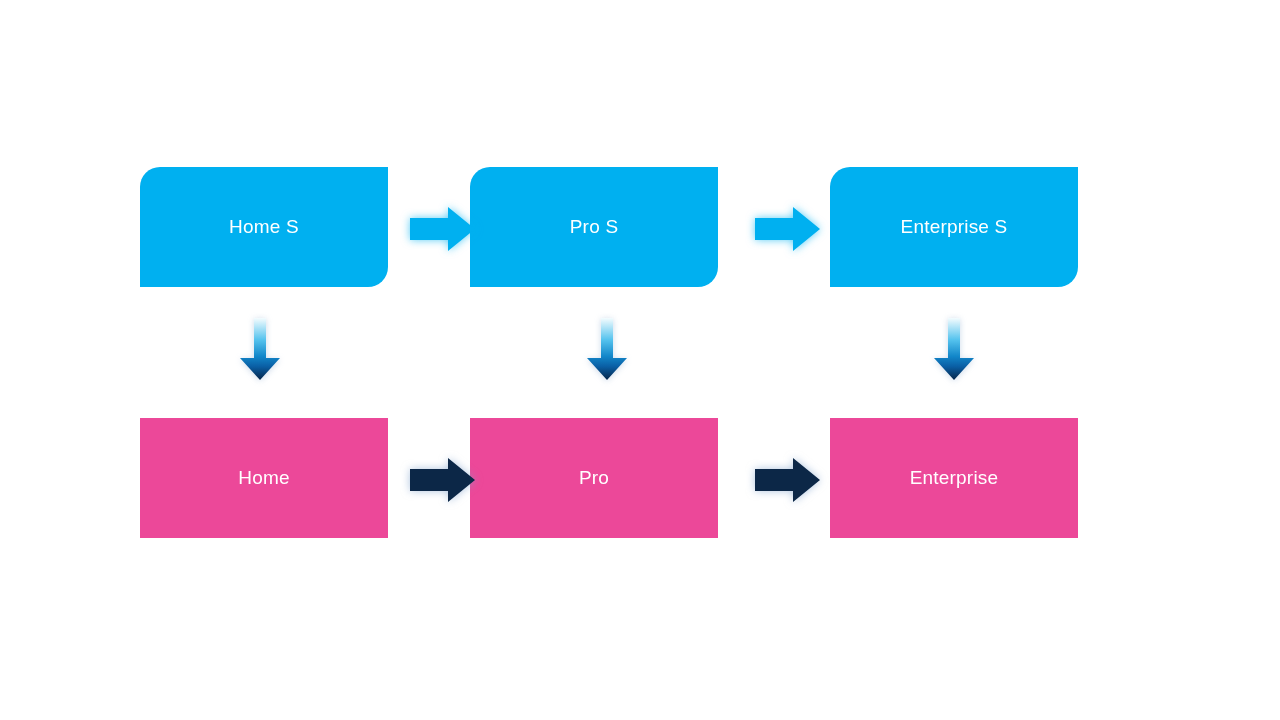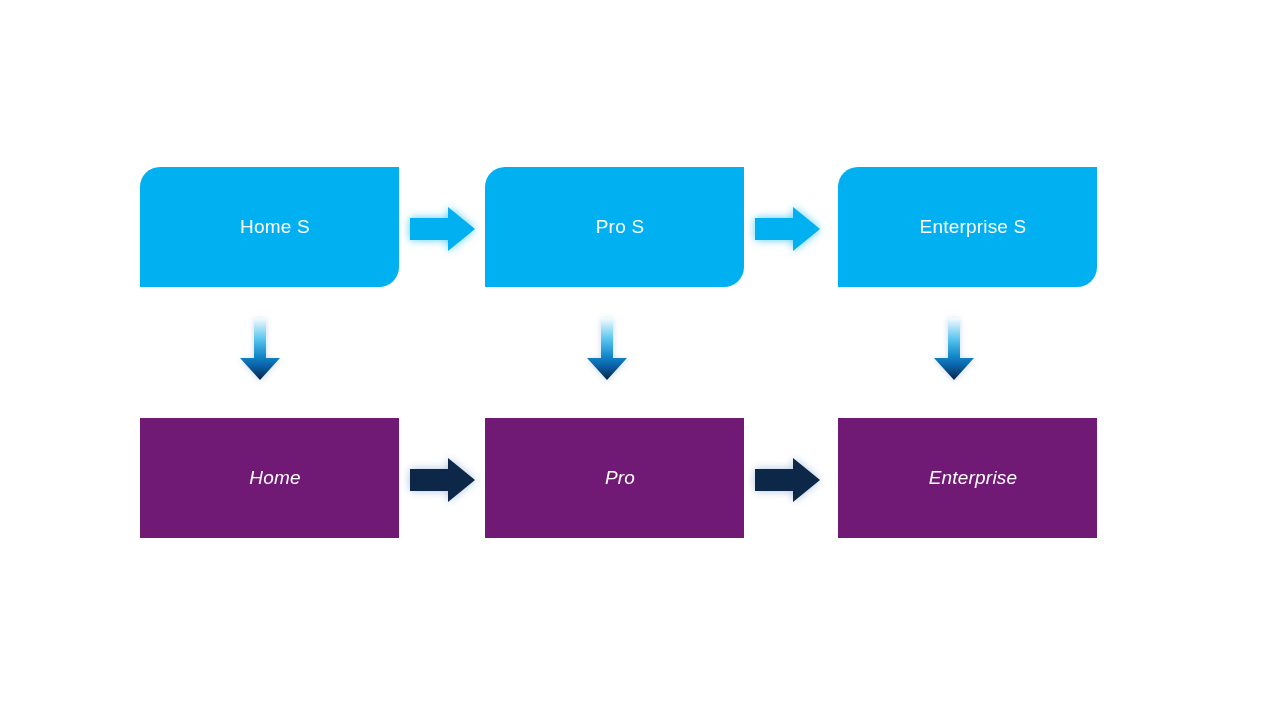--- a/index.html
+++ b/index.html
@@ -10,35 +10,33 @@
     overflow:hidden;
     font-family:"Liberation Sans", sans-serif;
   }
   .box{
     position:absolute;
     width:248px;height:120px;
     display:flex;align-items:center;justify-content:center;
     color:#ffffff;
     font-size:19px;
     letter-spacing:0.2px;
-    padding-left:11px;
   }
   .box.top{
     top:167px;
     background:#00B0F0;
     border-radius:20px 0 20px 0;
   }
   .box.bottom{
     top:418px;
-    background:#701a75;
-    font-style:italic;
+    background:#ec4899;
   }
   .col1{left:140px;}
-  .col2{left:485px;}
-  .col3{left:830px;margin-left:8px;}
+  .col2{left:470px;}
+  .col3{left:830px;}
   .rarrow{
     position:absolute;
     width:66px;height:46px;
     overflow:visible;
   }
   .rarrow.toprow{top:206px;filter:drop-shadow(0 0 4px rgba(0,178,241,0.65));}
   .rarrow.bottomrow{top:457px;filter:drop-shadow(0 0 4px rgba(120,155,200,0.6));}
   .rarrow.gap1{left:410px;}
   .rarrow.gap2{left:755px;}
   .darrow{

